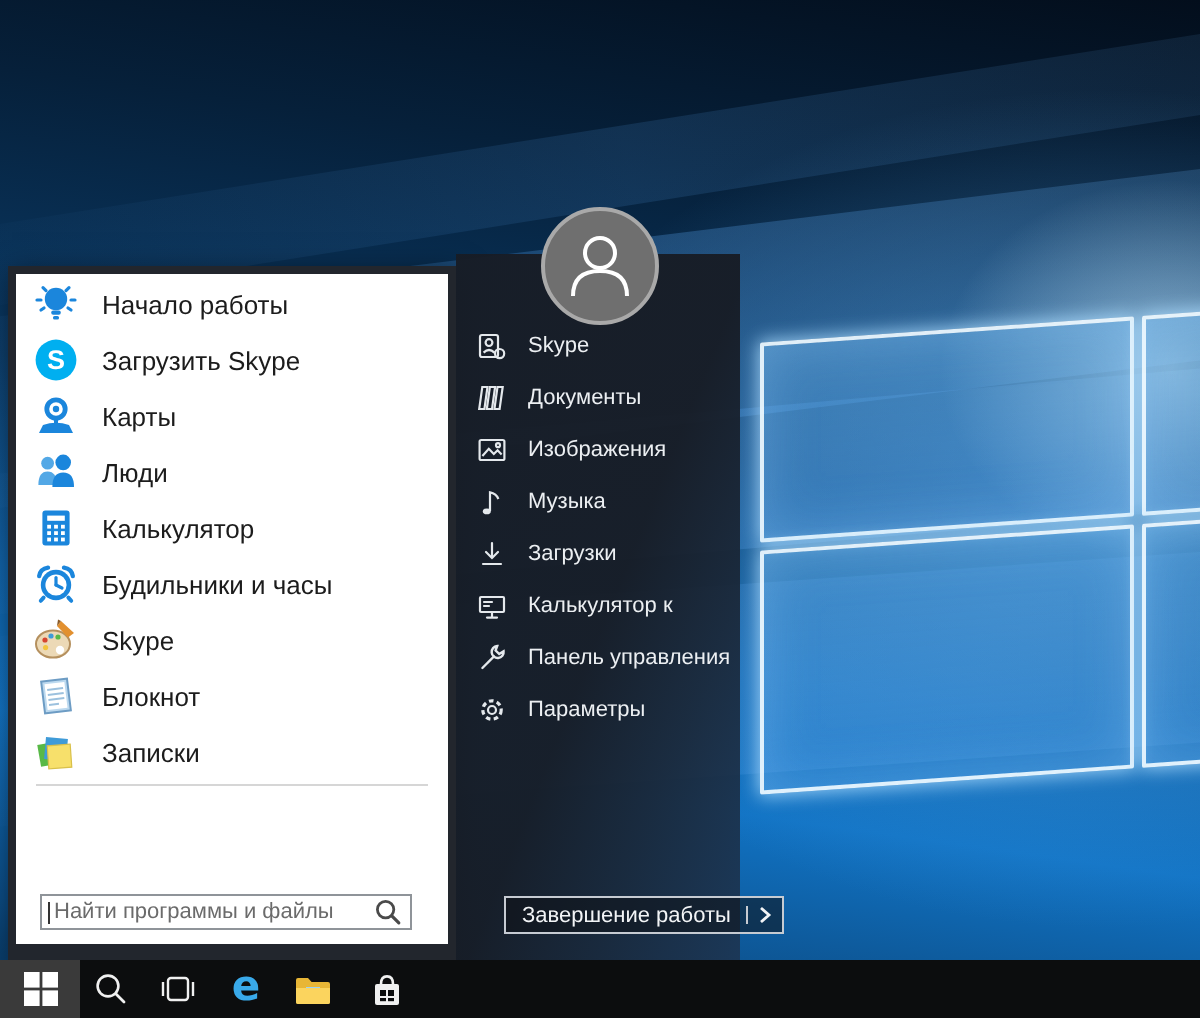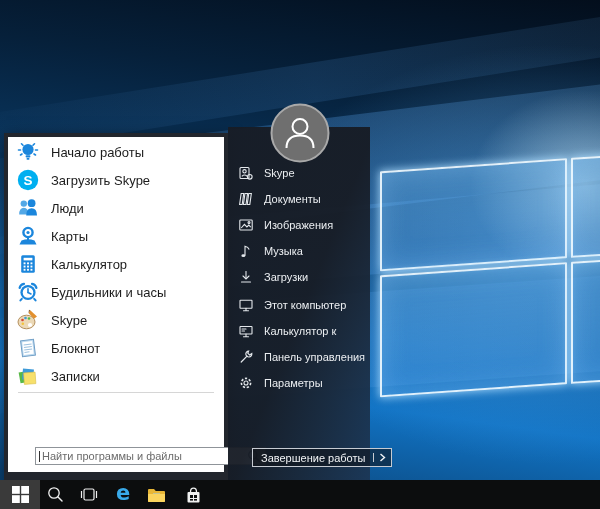--- a/index.html
+++ b/index.html
@@ -31,21 +31,21 @@
 
   
   .menu-left{position:absolute;left:4px;top:133px;width:224px;height:347px;
     background:#22262d;box-shadow:2px 4px 14px rgba(0,0,0,.55);box-sizing:border-box;padding:4px 4px 8px 4px;}
   .white-panel{position:relative;width:216px;height:335px;background:#ffffff;box-sizing:border-box;padding-top:1px;}
   .pin-item{display:flex;align-items:center;height:28px;padding-left:9px;cursor:default;}
   .pin-item .licon{width:22px;height:22px;flex:0 0 22px;display:flex;align-items:center;justify-content:center;}
   .pin-item .plabel{margin-left:12px;font-size:13px;color:#1c1c1c;white-space:nowrap;}
   .sep{height:1px;background:#d6d6d6;margin:2px 10px 1px 10px;}
   .all-row{height:24px;}
-  .searchbox{position:absolute;left:27px;bottom:7px;width:231px;height:18px;box-sizing:border-box;
+  .searchbox{position:absolute;left:12px;bottom:7px;width:186px;height:18px;box-sizing:border-box;
     border:1px solid #8f9499;background:#fff;display:flex;align-items:center;padding:0 4px 0 3px;}
   .caret{width:1px;height:11px;background:#333;margin-right:1px;}
   .searchbox input{flex:1;min-width:0;border:none;outline:none;background:transparent;
     font-family:"Liberation Sans",sans-serif;font-size:11px;color:#333;padding:0 0 0 1px;}
   .searchbox input::placeholder{color:#6b6b6b;opacity:1;}
 
   
   .menu-right{position:absolute;left:228px;top:127px;width:142px;height:353px;box-sizing:border-box;
     background:linear-gradient(112deg, rgba(23,28,37,.96) 52%, rgba(26,38,54,.92) 74%, rgba(29,52,80,.88) 100%);}
   .avatar{position:absolute;left:42px;top:-24px;width:60px;height:60px;}
@@ -113,43 +113,43 @@
               <circle cx="11" cy="11" r="10.2" fill="#00aff0"></circle>
               <text x="11" y="15.6" text-anchor="middle" font-size="13.5" font-weight="bold" fill="#fff" font-family="Liberation Sans,sans-serif">S</text>
             </svg>
         </span>
         <span class="plabel">Загрузить Skype</span>
       </div>
 
       <div class="pin-item">
         <span class="licon">
           <svg width="22" height="22" viewBox="0 0 22 22">
-              <g fill="#53a8e6">
-                <circle cx="6.8" cy="6.6" r="3.2"></circle>
-                <path d="M2.2 17.5 Q2.2 10.8 6.8 10.8 Q11.4 10.8 11.4 17.5 Z"></path>
-              </g>
-              <g fill="#1b86dc">
-                <circle cx="14.6" cy="6.2" r="3.9"></circle>
-                <path d="M9.2 18.5 Q9.2 11.3 14.6 11.3 Q20 11.3 20 18.5 Z"></path>
-              </g>
-            </svg>
-        </span>
-        <span class="plabel">Люди</span>
-      </div>
-
-      <div class="pin-item">
-        <span class="licon">
-          <svg width="22" height="22" viewBox="0 0 22 22">
               <circle cx="11" cy="7.5" r="4.6" fill="none" stroke="#1b86dc" stroke-width="2.4"></circle>
               <circle cx="11" cy="7.5" r="1.6" fill="#1b86dc"></circle>
               <rect x="10" y="12" width="2" height="3" fill="#1b86dc"></rect>
               <path d="M4.5 15.5 Q11 13.2 17.5 15.5 L19.5 19.5 L2.5 19.5 Z" fill="#1b86dc"></path>
             </svg>
         </span>
         <span class="plabel">Карты</span>
+      </div>
+
+      <div class="pin-item">
+        <span class="licon">
+          <svg width="22" height="22" viewBox="0 0 22 22">
+              <g fill="#53a8e6">
+                <circle cx="6.8" cy="6.6" r="3.2"></circle>
+                <path d="M2.2 17.5 Q2.2 10.8 6.8 10.8 Q11.4 10.8 11.4 17.5 Z"></path>
+              </g>
+              <g fill="#1b86dc">
+                <circle cx="14.6" cy="6.2" r="3.9"></circle>
+                <path d="M9.2 18.5 Q9.2 11.3 14.6 11.3 Q20 11.3 20 18.5 Z"></path>
+              </g>
+            </svg>
+        </span>
+        <span class="plabel">Люди</span>
       </div>
 
       <div class="pin-item">
         <span class="licon">
           <svg width="22" height="22" viewBox="0 0 22 22">
               <rect x="4.2" y="2.2" width="13.6" height="17.6" rx="1.5" fill="#1b86dc"></rect>
               <rect x="6.6" y="4.8" width="8.8" height="2.6" fill="#fff"></rect>
               <g fill="#fff">
                 <rect x="6.6" y="9.4" width="1.9" height="1.9"></rect>
                 <rect x="10.05" y="9.4" width="1.9" height="1.9"></rect>
@@ -306,30 +306,20 @@
         <span class="ricon">
           <svg width="16" height="16" viewBox="0 0 16 16" fill="none" stroke="#e4e8ec" stroke-width="1.1" stroke-linecap="round">
               <line x1="8" y1="2.5" x2="8" y2="9.5"></line>
               <path d="M5 7 L8 10 L11 7"></path>
               <line x1="3.5" y1="13" x2="12.5" y2="13"></line>
             </svg>
         </span>
         <span class="rlabel">Загрузки</span>
       </div>
 
-      <div class="r-item gap">
-        <span class="ricon">
-          <svg width="16" height="16" viewBox="0 0 16 16" fill="none" stroke="#e4e8ec" stroke-width="1.1" stroke-linecap="round">
-              <rect x="2" y="3.2" width="12" height="8" rx=".5"></rect>
-              <line x1="8" y1="11.2" x2="8" y2="13.5"></line>
-              <line x1="5.5" y1="13.8" x2="10.5" y2="13.8"></line>
-            </svg>
-        </span>
-        <span class="rlabel">Этот компьютер</span>
-      </div>
 
       <div class="r-item">
         <span class="ricon">
           <svg width="16" height="16" viewBox="0 0 16 16" fill="none" stroke="#e4e8ec" stroke-width="1.1" stroke-linecap="round">
               <rect x="2" y="3.5" width="12" height="7.5" rx=".5"></rect>
               <path d="M4 6 h4 M4 8 h2.5"></path>
               <line x1="5.5" y1="13.8" x2="10.5" y2="13.8"></line>
               <line x1="8" y1="11" x2="8" y2="13.5"></line>
             </svg>
         </span>

